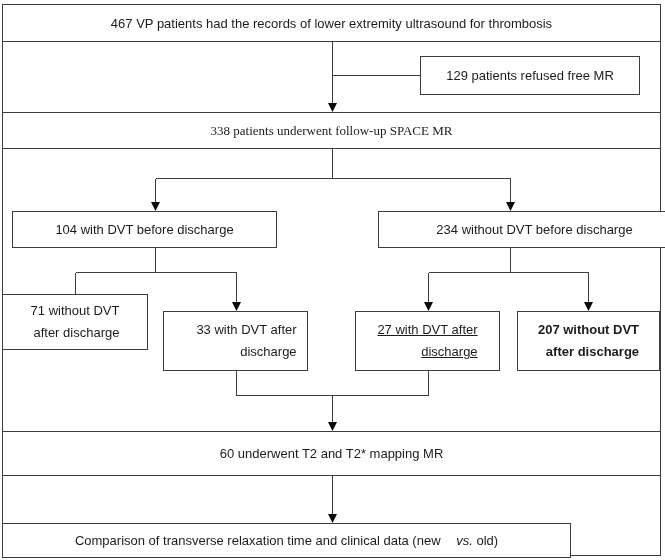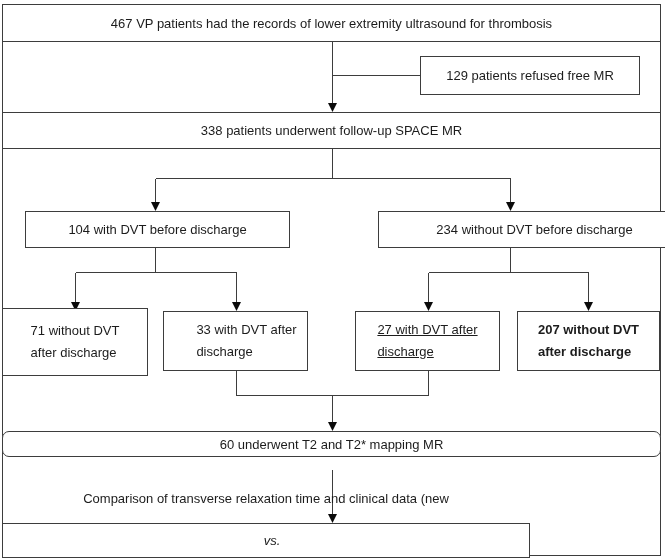--- a/index.html
+++ b/index.html
@@ -33,21 +33,21 @@
     height: 560px;
   }
   .box {
     position: absolute;
     box-sizing: border-box;
     border: 1px solid #3d3d3d;
     background: #ffffff;
     display: flex;
     align-items: center;
     justify-content: center;
-    text-align: left;
+    text-align: right;
     color: #1c1c1c;
     font-size: 13px;
     line-height: 21px;
     padding: 0 4px;
   }
   .multiline {
     white-space: pre-line;
     line-height: 22px;
   }
   .box i {
@@ -91,41 +91,41 @@
       <polygon points="584,302 593,302 588.5,311"></polygon>
       <polygon points="328,422 337,422 332.5,431"></polygon>
       <polygon points="328,514 337,514 332.5,523"></polygon>
     </g>
   </svg>
 
   <div class="box" style="left:2px; top:4px; width:659px; height:38px;">467 VP patients had the records of lower extremity ultrasound for thrombosis</div>
 
   <div class="box" style="left:420px; top:56px; width:220px; height:39px;">129 patients refused free MR</div>
 
-  <div class="box" style="left:2px; top:112px; width:659px; height:37px;">338 patients underwent follow-up SPACE MR</div>
+  <div class="box" style="left:2px; top:112px; width:659px; height:37px;font-family:Liberation Serif, serif;">338 patients underwent follow-up SPACE MR</div>
 
-  <div class="box" style="left:25px; top:211px; width:265px; height:37px;">104 with DVT before discharge</div>
+  <div class="box" style="left:12px; top:211px; width:265px; height:37px;">104 with DVT before discharge</div>
 
   <div class="box" style="left:378px; top:211px; width:313px; height:37px;">234 without DVT before discharge</div>
 
-  <div class="box multiline" style="left:2px; top:308px; width:146px; height:68px;">71 without DVT
+  <div class="box multiline" style="left:2px; top:294px; width:146px; height:56px;">71 without DVT
 after discharge</div>
 
   <div class="box multiline" style="left:163px; top:311px; width:145px; height:60px;padding-left:26px;">33 with DVT after
 discharge</div>
 
   <div class="box multiline" style="left:355px; top:311px; width:145px; height:60px;text-decoration:underline;">27 with DVT after
 discharge</div>
 
   <div class="box multiline" style="left:517px; top:311px; width:143px; height:60px;font-weight:bold;">207 without DVT
 after discharge</div>
 
-  <div class="box" style="left:2px; top:431px; width:659px; height:26px;border-radius:7px;">60 underwent T2 and T2* mapping MR</div>
+  <div class="box" style="left:2px; top:431px; width:659px; height:45px;">60 underwent T2 and T2* mapping MR</div>
 
-  <div class="box" style="left:2px; top:523px; width:528px; height:35px;flex-direction:column;">
+  <div class="box" style="left:2px; top:523px; width:569px; height:35px;">
       <span>Comparison of transverse relaxation time and clinical data (new</span>
       <span class="vs-sep"> </span>
       <i>vs.</i>
       <span class="vs-sep"> </span>
       <span>old)</span>
     </div>
 
 </div>
 
 </body></html>

